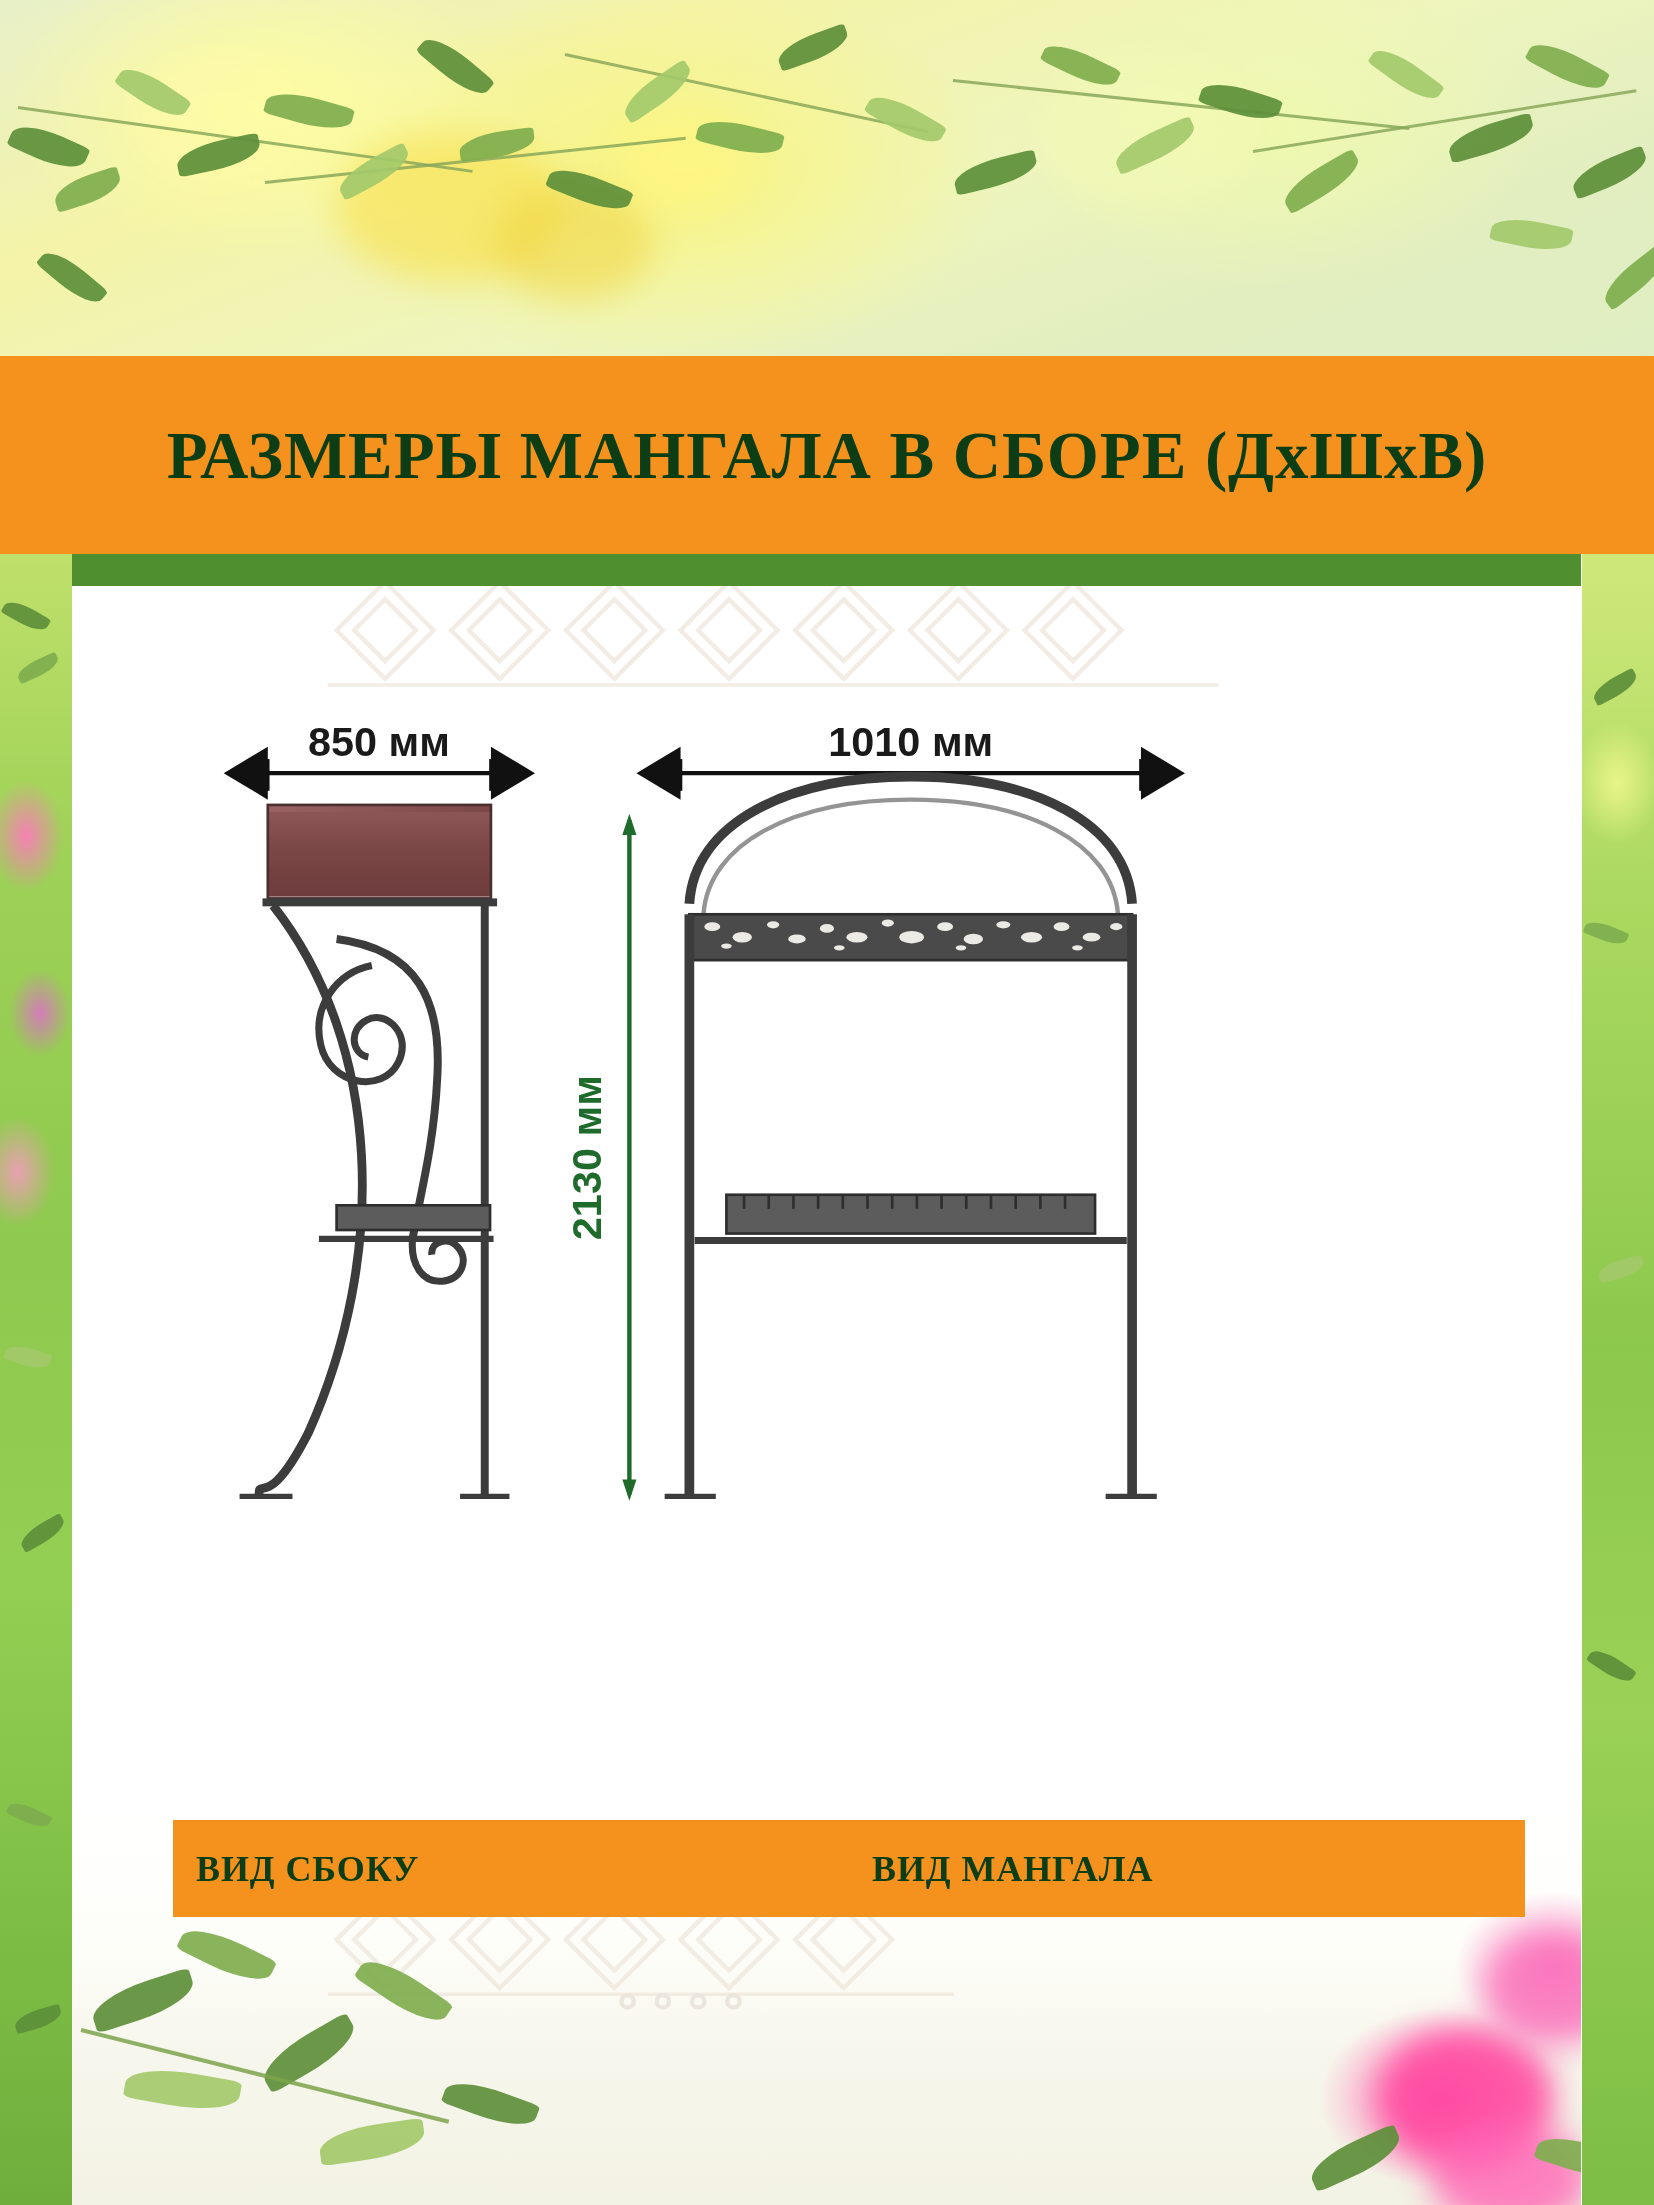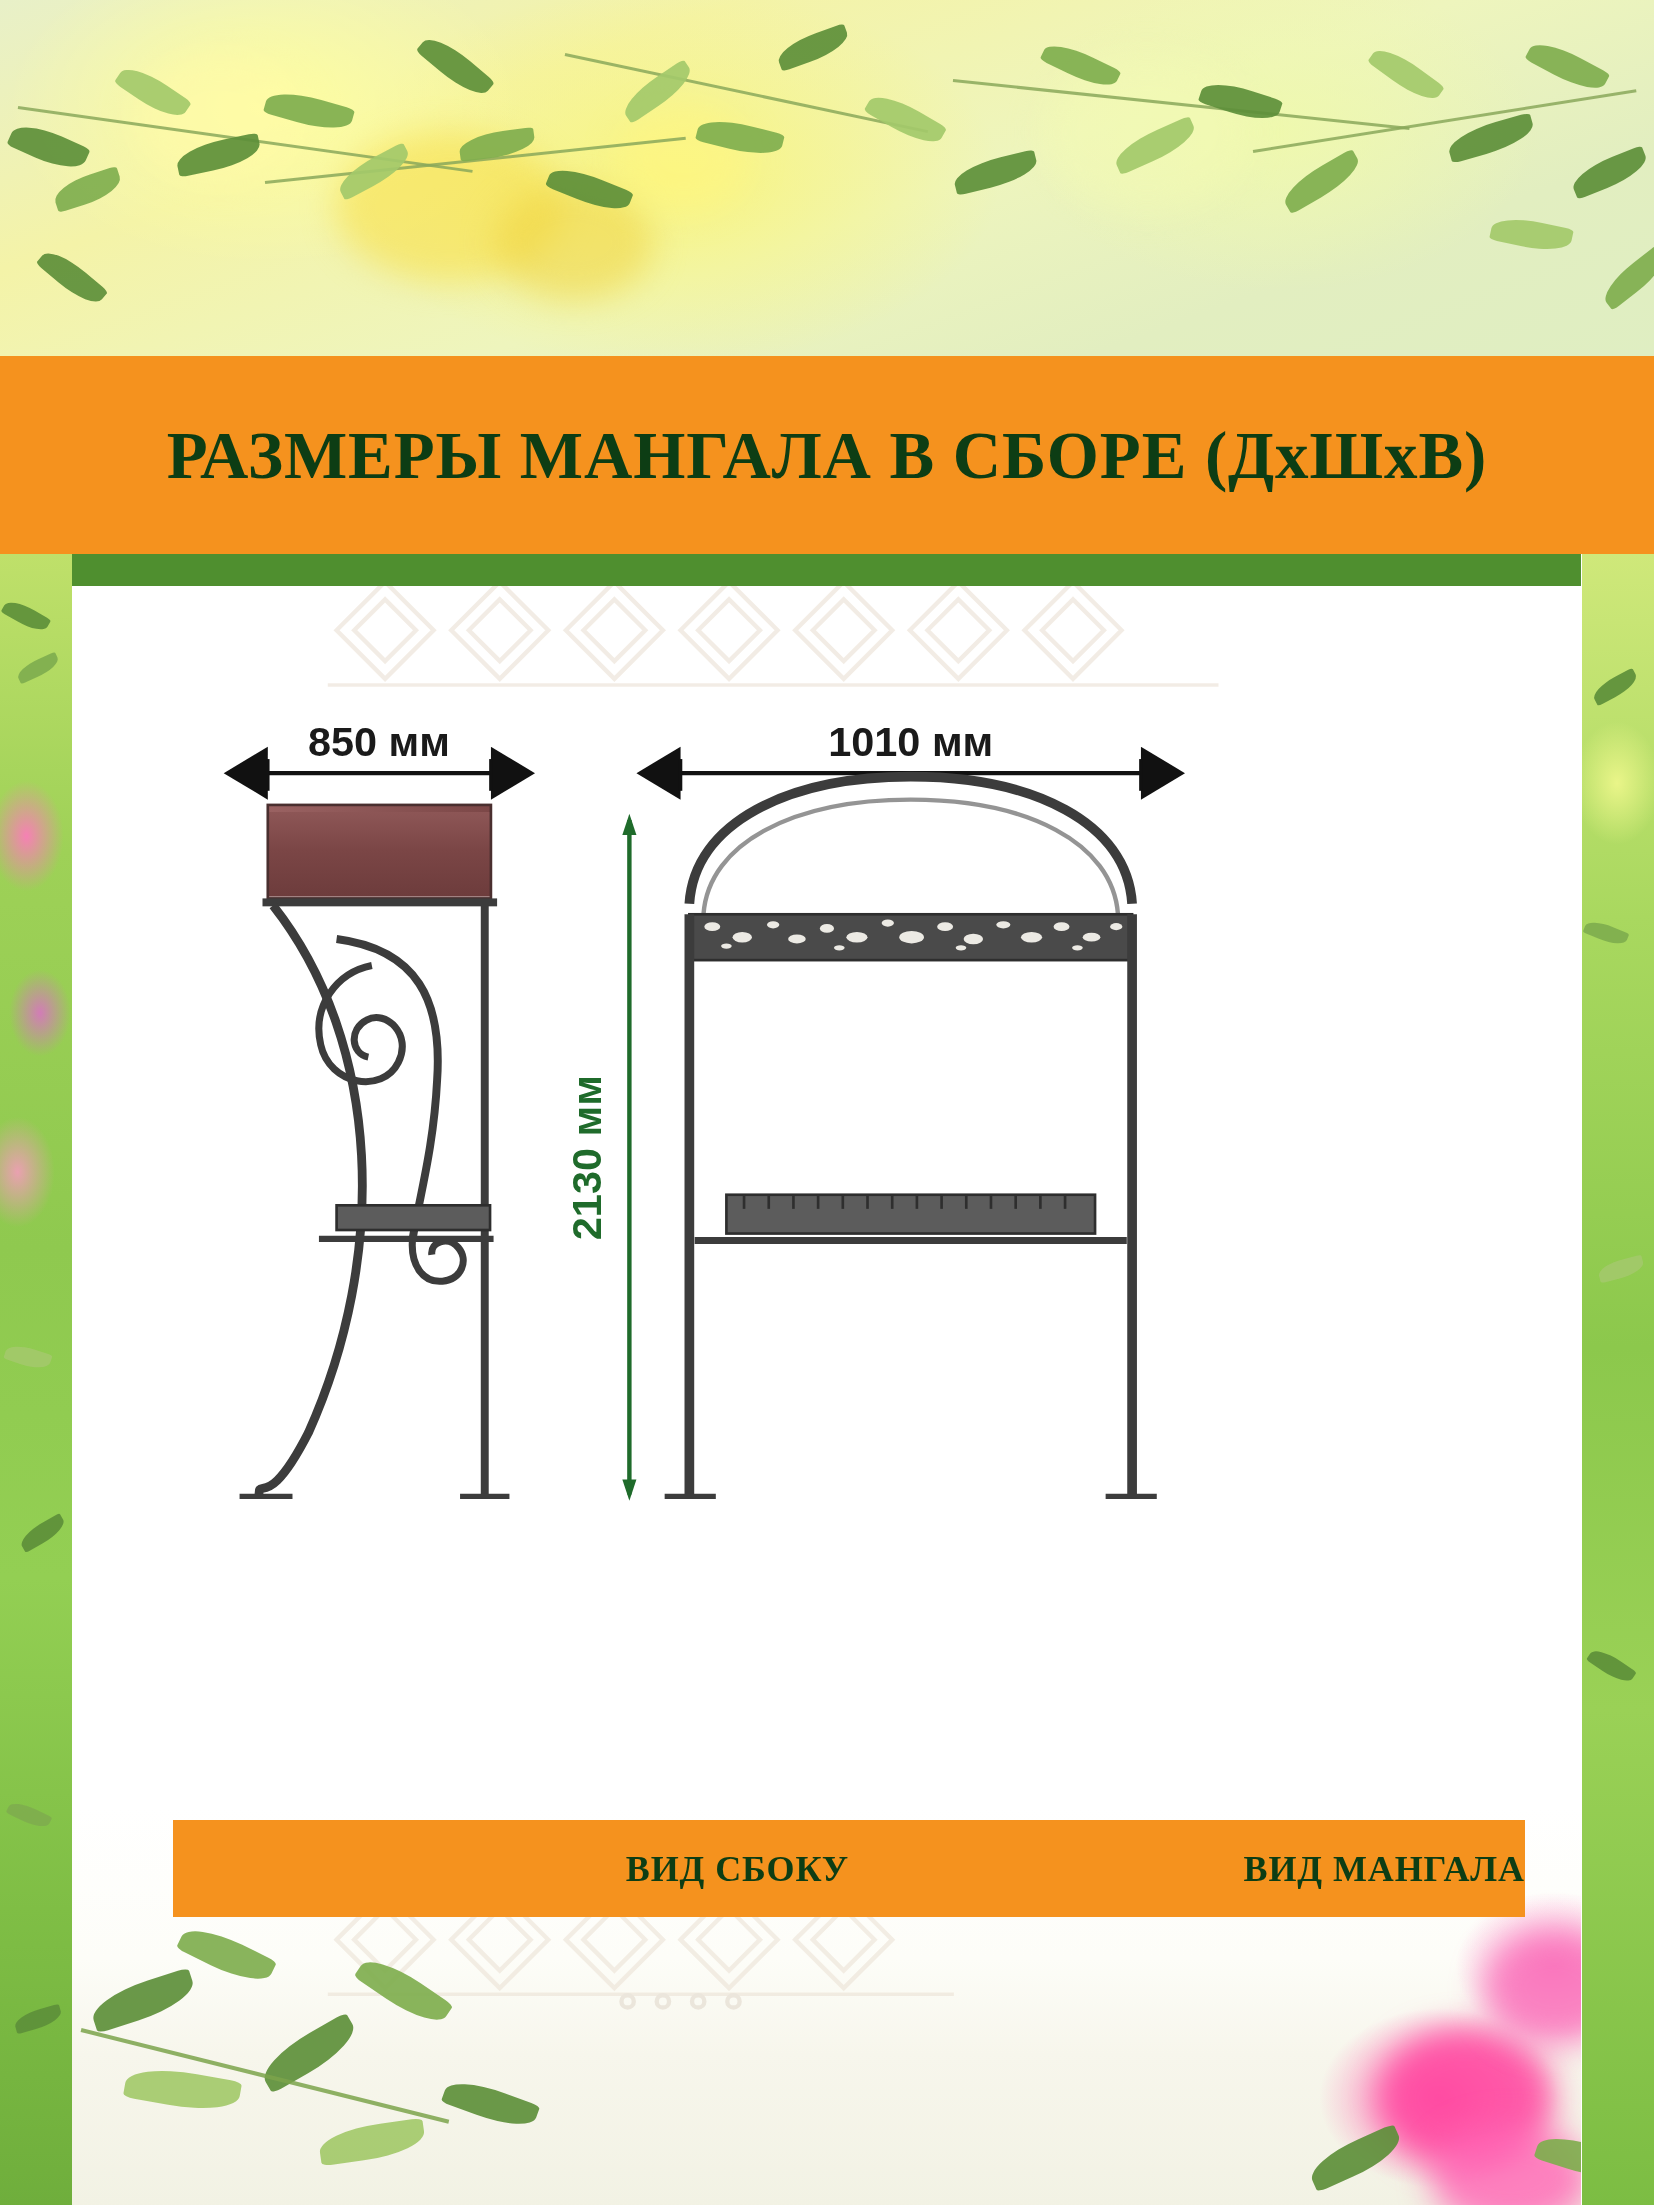--- a/index.html
+++ b/index.html
@@ -138,21 +138,21 @@
   .caption-bar {
     position: absolute;
     left: 173px; top: 1820px;
     width: 1352px; height: 97px;
     background: #f5921e;
     display: flex;
     align-items: center;
   }
   .caption-cell {
     flex: 1 1 50%;
-    text-align: right;
+    text-align: left;
     color: #0d3d14;
     font-family: "Liberation Serif", serif;
     font-weight: bold;
     font-size: 36px;
     letter-spacing: 0.9px;
     padding-left: 23px;
   }
 
   .dim-label {
     font-family: "Liberation Sans", sans-serif;

